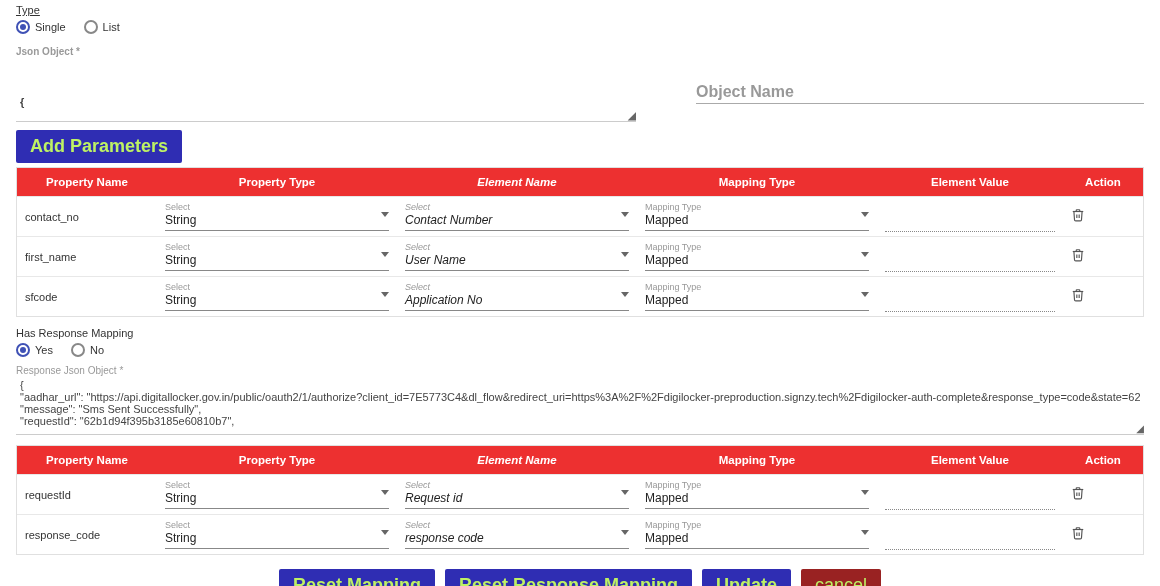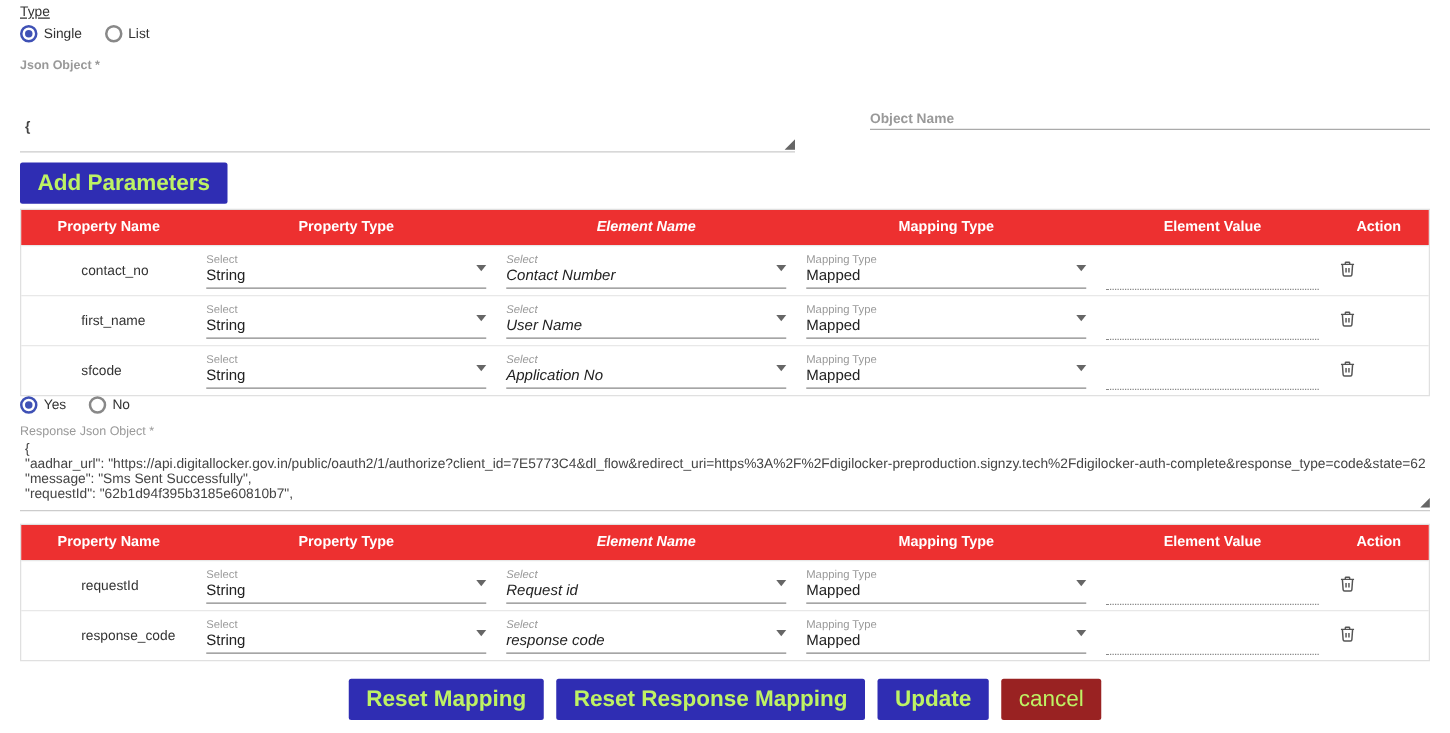--- a/index.html
+++ b/index.html
@@ -45,21 +45,21 @@
   }
   .json-textarea-wrap .resize-corner{
     position:absolute; right:0; bottom:0; width:10px; height:10px;
     font-size:10px; color:#666; line-height:10px; text-align:right;
   }
   .json-textarea-wrap.resp { height:58px; white-space:nowrap; overflow:hidden;}
   .json-textarea-wrap.resp .line{ white-space:nowrap; overflow:hidden; text-overflow:clip;}
 
   .obj-name-col { flex:1 1 auto; padding-top:40px;}
   .field-under {
-    border-bottom:1px solid #aaa; height:20px; font-size:11px; color:#999;
+    border-bottom:1px solid #aaa; height:20px; font-size:16px; color:#999;
     display:flex; align-items:flex-end; padding-bottom:2px;
   }
 
   .btn {
     display:inline-block; padding:6px 14px; border:none; cursor:pointer;
     font-size:18px; color:#bef264; border-radius:2px; font-family:inherit;
   }
   .btn-primary { background:#2f2db3; font-weight:600;}
   .btn-danger { background:#992222; }
   .btn-row-bottom{
@@ -82,21 +82,21 @@
   .c-elem{ width:240px; flex:0 0 240px;font-style:italic;}
   .c-map{  width:240px; flex:0 0 240px;}
   .c-val{  flex:1 1 auto;}
   .c-act{  width:80px; flex:0 0 80px;}
 
   .grid-row{
     display:flex; border-top:1px solid #e8e8e8; min-height:40px; align-items:center;
     font-size:11px;
   }
 
-  .c-prop .propname{ color:#333; font-size:11px;margin-left:40px; }
+  .c-prop .propname{ color:#333; font-size:11px; }
 
   .sel{
     position:relative; border-bottom:1px solid #888; padding:0 14px 2px 0;
   }
   .sel .small{ font-size:9px; color:#999; display:block; line-height:11px;}
   .sel .val{ font-size:12px; color:#222; line-height:15px;}
   .sel .caret{
     position:absolute; right:0; top:10px; width:0; height:0;
     border-left:4px solid transparent; border-right:4px solid transparent;
     border-top:5px solid #666;
@@ -230,20 +230,21 @@
       <div class="c-act"><span class="trash"><svg width="14" height="14" viewBox="0 0 24 24" fill="none" stroke="#555" stroke-width="2">
               <polyline points="3 6 5 6 21 6"></polyline>
               <path d="M19 6l-1 14a2 2 0 0 1-2 2H8a2 2 0 0 1-2-2L5 6"></path>
               <path d="M10 11v6M14 11v6"></path>
               <path d="M9 6V4a1 1 0 0 1 1-1h4a1 1 0 0 1 1 1v2"></path>
             </svg></span></div>
     </div>
   </div>
 
   
+  <div class="mt-label">Has Response Mapping</div>
   <div class="radio-row" style="margin-bottom:6px;">
     <label class="radio selected">
       <span class="circle"></span>
       <span>Yes</span>
     </label>
     <label class="radio unselected">
       <span class="circle"></span>
       <span>No</span>
     </label>
   </div>

